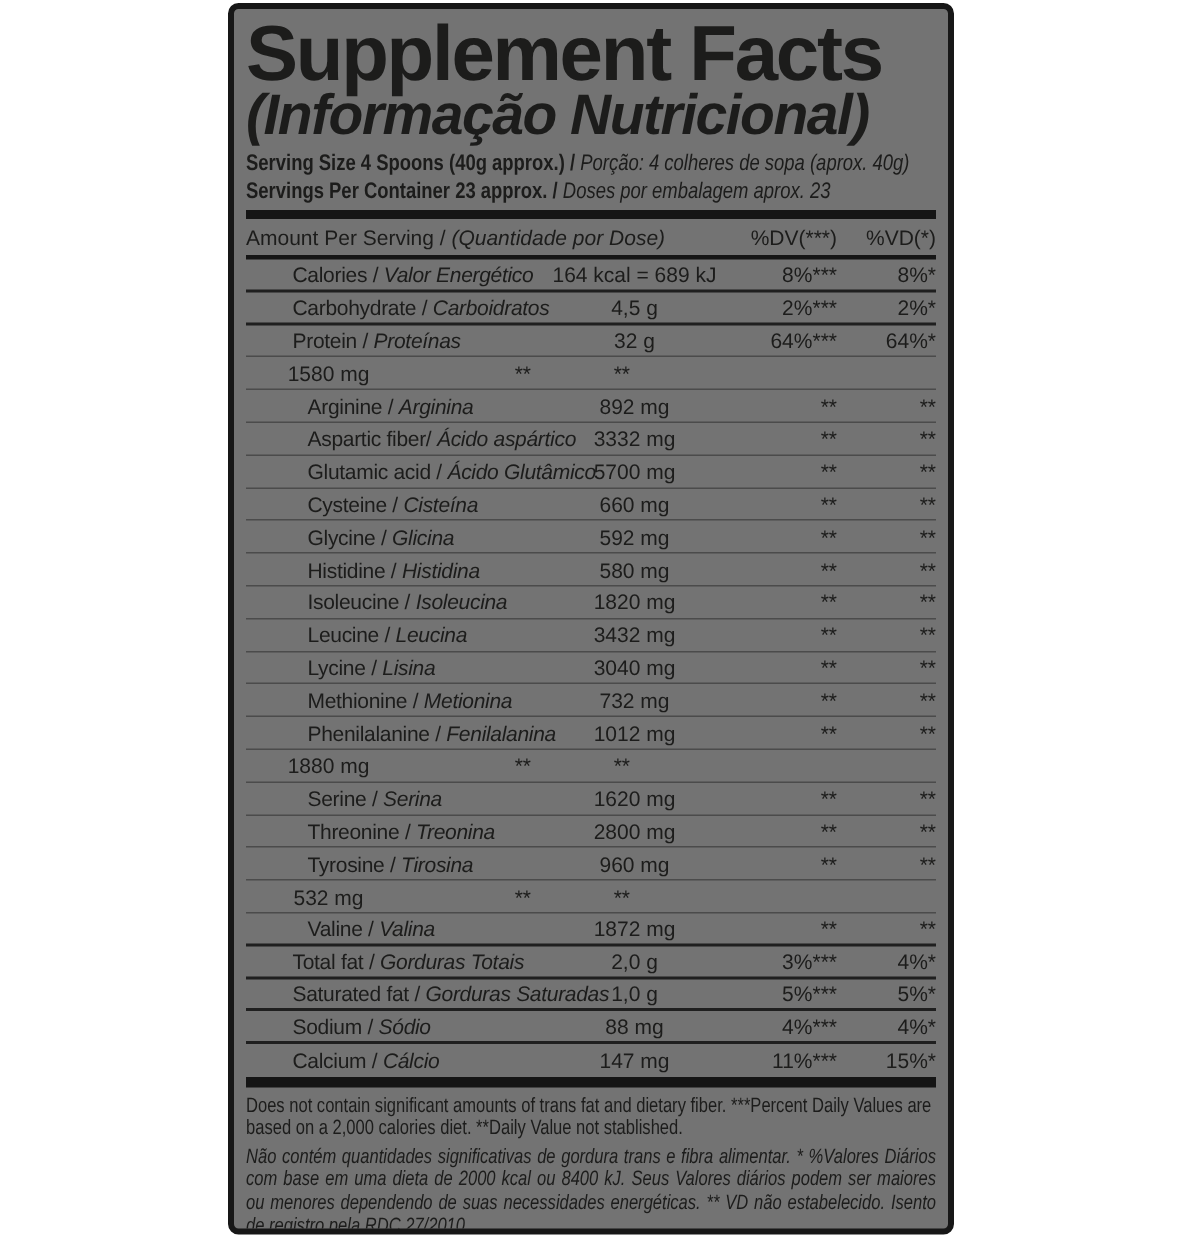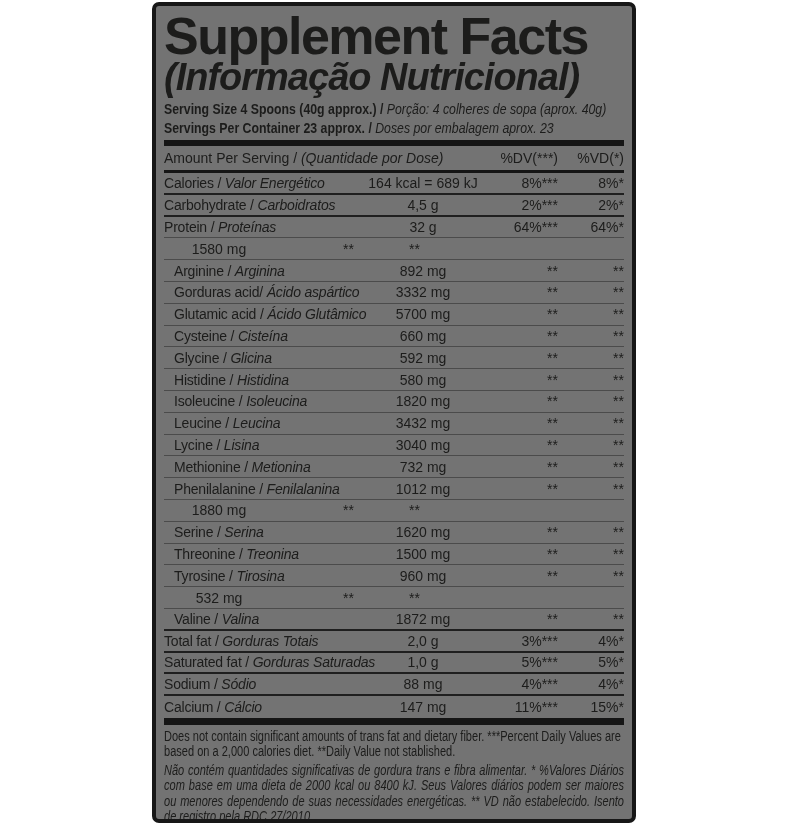--- a/index.html
+++ b/index.html
@@ -37,21 +37,21 @@
   .header-row .h-vd{text-align:right;}
   .i{font-style:italic;}
   .header-divider{height:3px;background:#151515;}
   .rows{}
   .row{
     display:flex;align-items:center;height:21.8px;box-sizing:border-box;
     font-size:14px;border-bottom:1px solid #4b4b4b;
   }
   .row.sep-med{border-bottom:2px solid #1f1f1f;}
   .row.sep-none{border-bottom:none;}
-  .row .name{flex:1 1 auto;min-width:0;white-space:nowrap;letter-spacing:-0.2px;}
+  .row .name{flex:1 1 auto;min-width:0;white-space:nowrap;letter-spacing:-0.2px;margin-left:31px;}
   .row.indent .name{padding-left:10px;}
   .row .amt{flex:0 0 110px;text-align:center;white-space:nowrap;}
   .row .dv{flex:0 0 80px;text-align:right;white-space:nowrap;}
   .row .vd{flex:0 0 66px;text-align:right;white-space:nowrap;}
   .footnotes{
     width:575px;transform:scaleX(0.8);transform-origin:0 0;
     font-size:13.8px;line-height:15.5px;margin-top:4px;
   }
   .footnotes .fn-en{text-align:left;}
   .footnotes .fn-pt{font-style:italic;text-align:justify;margin-top:3px;}
@@ -112,21 +112,21 @@
         <span class="dv">**</span>
         <span class="vd">**</span>
       </div>
       <div class="row sep-thin indent">
         <span class="name"><span>Arginine /</span> <span class="i">Arginina</span></span>
         <span class="amt">892 mg</span>
         <span class="dv">**</span>
         <span class="vd">**</span>
       </div>
       <div class="row sep-thin indent">
-        <span class="name"><span>Gorduras acid/</span> <span class="i">Ácido aspártico</span></span>
+        <span class="name"><span>Aspartic fiber/</span> <span class="i">Ácido aspártico</span></span>
         <span class="amt">3332 mg</span>
         <span class="dv">**</span>
         <span class="vd">**</span>
       </div>
       <div class="row sep-thin indent">
         <span class="name"><span>Glutamic acid /</span> <span class="i">Ácido Glutâmico</span></span>
         <span class="amt">5700 mg</span>
         <span class="dv">**</span>
         <span class="vd">**</span>
       </div>
@@ -184,21 +184,21 @@
         <span class="vd">**</span>
       </div>
       <div class="row sep-thin indent">
         <span class="name"><span>Serine /</span> <span class="i">Serina</span></span>
         <span class="amt">1620 mg</span>
         <span class="dv">**</span>
         <span class="vd">**</span>
       </div>
       <div class="row sep-thin indent">
         <span class="name"><span>Threonine /</span> <span class="i">Treonina</span></span>
-        <span class="amt">1500 mg</span>
+        <span class="amt">2800 mg</span>
         <span class="dv">**</span>
         <span class="vd">**</span>
       </div>
       <div class="row sep-thin indent">
         <span class="name"><span>Tyrosine /</span> <span class="i">Tirosina</span></span>
         <span class="amt">960 mg</span>
         <span class="dv">**</span>
         <span class="vd">**</span>
       </div>
       <div class="row sep-thin indent">

